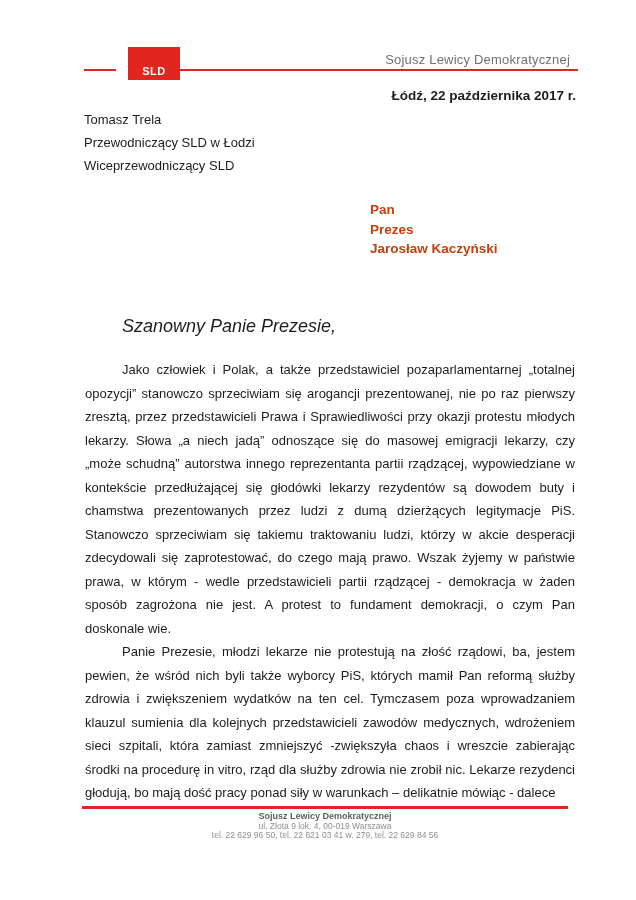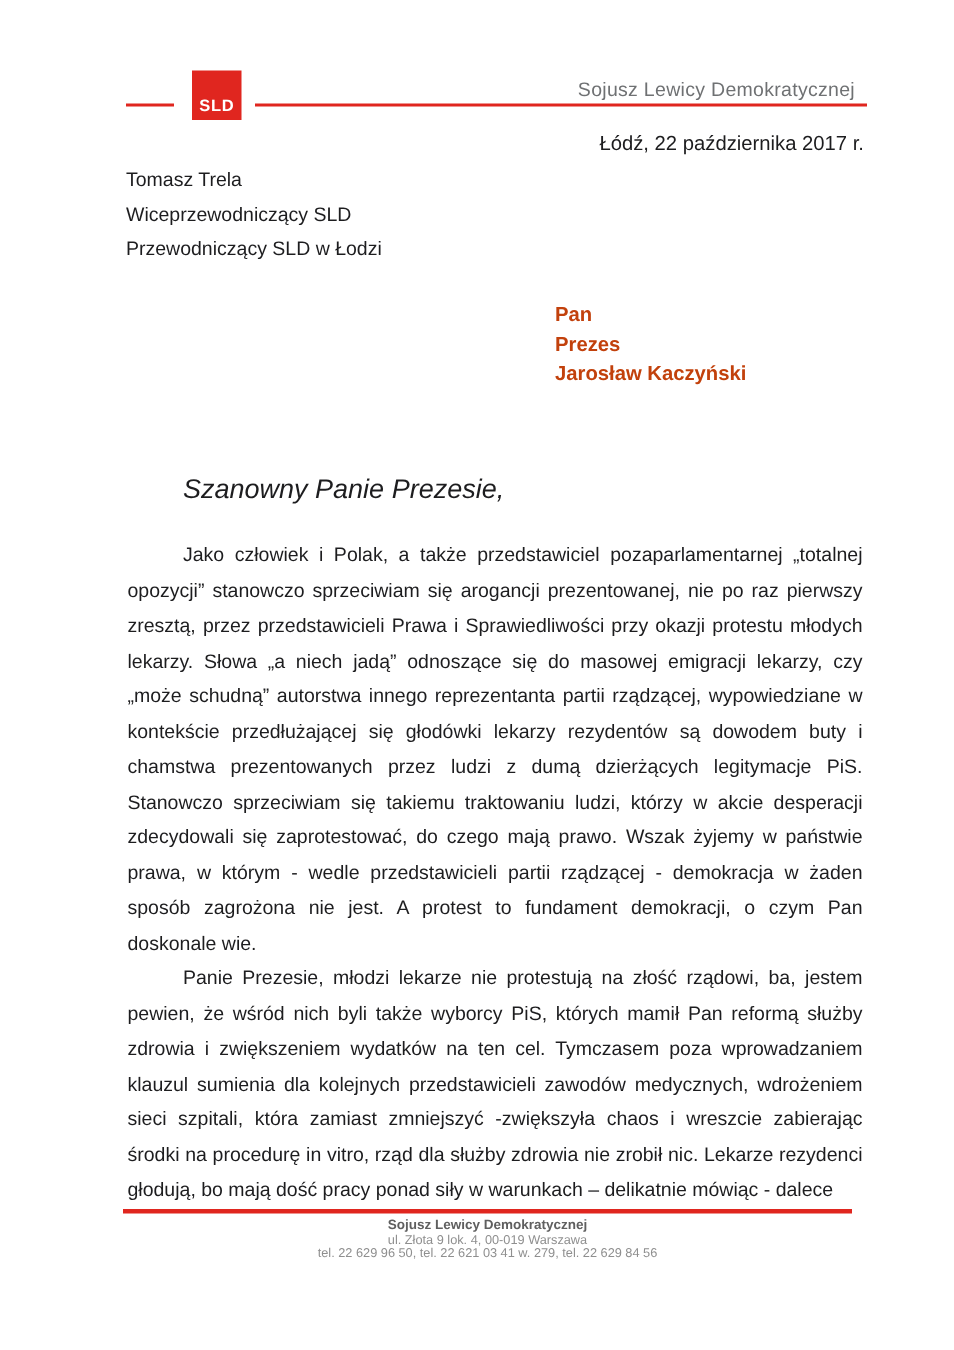--- a/index.html
+++ b/index.html
@@ -8,31 +8,31 @@
     width:636px;height:900px;
     background:var(--paper,#ffffff);
     font-family:"Liberation Sans",sans-serif;
     color:var(--text,#1d1d1f);
     overflow:hidden;
   }
   
   .hdr-dash{position:absolute;left:84px;top:69px;width:32px;height:2px;background:var(--brand-red,#e0261f);}
   .hdr-line{position:absolute;left:170px;top:69px;width:408px;height:2px;background:var(--brand-red,#e0261f);}
   .logo{
-    position:absolute;left:128px;top:47px;width:33px;height:33px;
+    position:absolute;left:128px;top:47px;width:52px;height:33px;
     background:var(--brand-red,#e0261f);
     display:flex;align-items:flex-end;justify-content:center;
     padding-bottom:3px;box-sizing:border-box;
     color:#ffffff;font-weight:bold;font-size:11px;letter-spacing:0.5px;
   }
   .org-name{
     position:absolute;right:66px;top:52px;
     font-size:13px;color:var(--muted,#6f7173);letter-spacing:0.2px;
   }
-  .dateline{position:absolute;right:60px;top:88px;font-size:13.5px;}
+  .dateline{position:absolute;right:60px;top:88px;font-size:13.5px;font-weight:bold;}
   
   .sender{position:absolute;left:84px;top:108px;font-size:13px;line-height:23px;}
   .recipient{position:absolute;left:370px;top:200px;font-size:13.5px;line-height:19.5px;font-weight:bold;color:#c2410c;}
   
   .salutation{position:absolute;left:122px;top:316px;font-size:18px;font-style:italic;}
   .body-text{
     position:absolute;left:85px;top:358px;width:490px;
     font-size:13px;line-height:23.5px;text-align:justify;
   }
   .body-text p{margin:0;text-indent:37px;}
@@ -54,22 +54,22 @@
   <div class="logo">
     <span>SLD</span>
   </div>
   <div class="hdr-line"></div>
   <div class="org-name">Sojusz Lewicy Demokratycznej</div>
 
   <div class="dateline">Łódź, 22 października 2017 r.</div>
 
   <div class="sender">
     <div>Tomasz Trela</div>
+    <div>Przewodniczący SLD w Łodzi</div>
     <div>Wiceprzewodniczący SLD</div>
-    <div>Przewodniczący SLD w Łodzi</div>
   </div>
 
   <div class="recipient">
     <div>Pan</div>
     <div>Prezes</div>
     <div>Jarosław Kaczyński</div>
   </div>
 
   <div class="salutation">Szanowny Panie Prezesie,</div>
 

